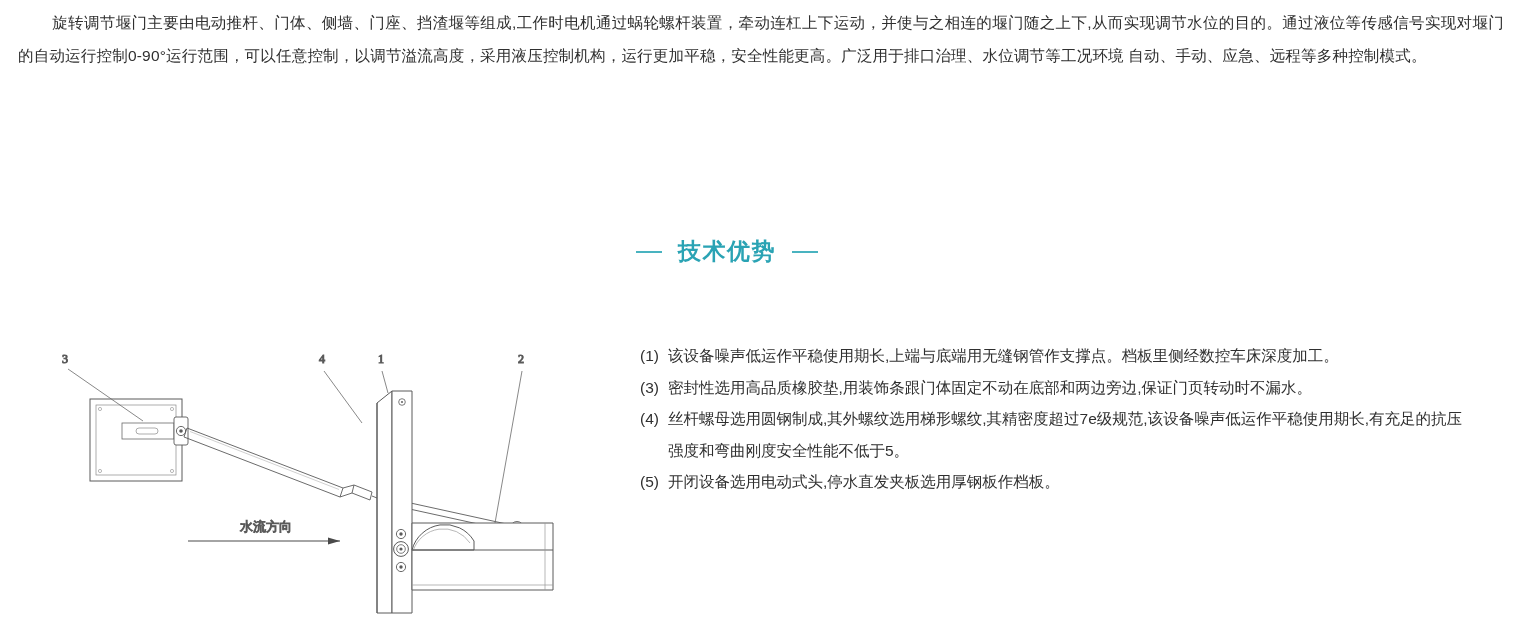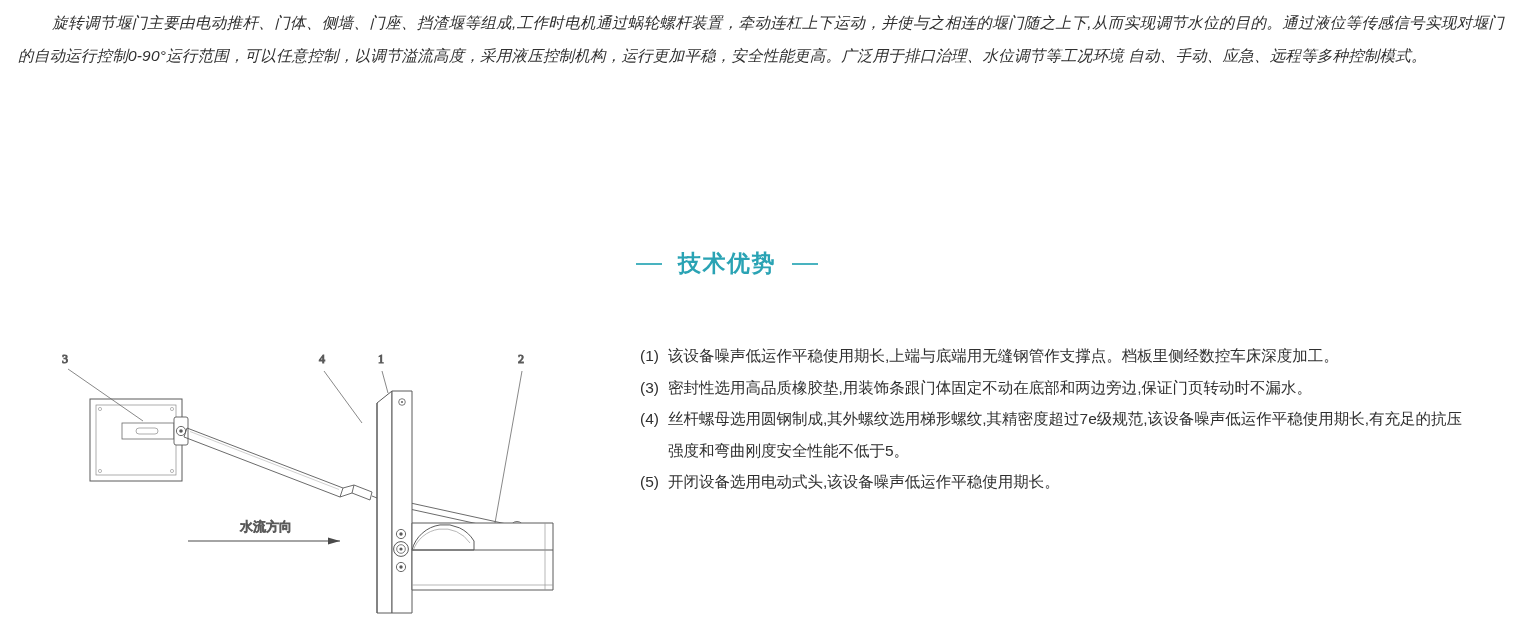--- a/index.html
+++ b/index.html
@@ -22,29 +22,28 @@
     position: absolute;
     left: 18px;
     top: 6px;
     width: 1486px;
     font-size: 15.5px;
     line-height: 33px;
     color: #2f2f2f;
     text-align: justify;
     text-justify: inter-ideograph;
     letter-spacing: 0.2px;
-    font-style: italic;
   }
   #intro .indent { display: inline-block; width: 2.2em; }
 
   
   #heading-wrap {
     position: absolute;
     left: 636px;
-    top: 248px;
+    top: 236px;
     width: 560px;
     display: flex;
     align-items: center;
     gap: 16px;
   }
   #heading-wrap .dash {
     display: block;
     width: 26px;
     height: 2px;
     background: #49b3c0;
@@ -107,21 +106,21 @@
 <div id="heading-wrap">
   <span class="dash"></span>
   <span class="title">技术优势</span>
   <span class="dash"></span>
 </div>
 
 <div id="features">
   <div class="item"><span class="num">(1)</span><span>该设备噪声低运作平稳使用期长,上端与底端用无缝钢管作支撑点。档板里侧经数控车床深度加工。</span></div>
   <div class="item"><span class="num">(3)</span><span>密封性选用高品质橡胶垫,用装饰条跟门体固定不动在底部和两边旁边,保证门页转动时不漏水。</span></div>
   <div class="item"><span class="num">(4)</span><span>丝杆螺母选用圆钢制成,其外螺纹选用梯形螺纹,其精密度超过7e级规范,该设备噪声低运作平稳使用期长,有充足的抗压强度和弯曲刚度安全性能不低于5。</span></div>
-  <div class="item"><span class="num">(5)</span><span>开闭设备选用电动式头,该设备噪声低运作平稳使用期长。</span></div>
+  <div class="item"><span class="num">(5)</span><span>开闭设备选用电动式头,停水直发夹板选用厚钢板作档板。</span></div>
 </div>
 
 <div id="figure">
   <svg width="540" height="270" viewBox="0 0 540 270" fill="none" stroke="#5a5a5a" stroke-width="1">
 
     <g>
       <rect x="50" y="54" width="92" height="82" fill="#ffffff" stroke="#5a5a5a"></rect>
       <rect x="56" y="60" width="80" height="70" fill="none" stroke="#8a8a8a" stroke-width="0.7"></rect>
 
       <rect x="82" y="78" width="52" height="16" fill="#ffffff" stroke="#6a6a6a" stroke-width="0.8"></rect>

